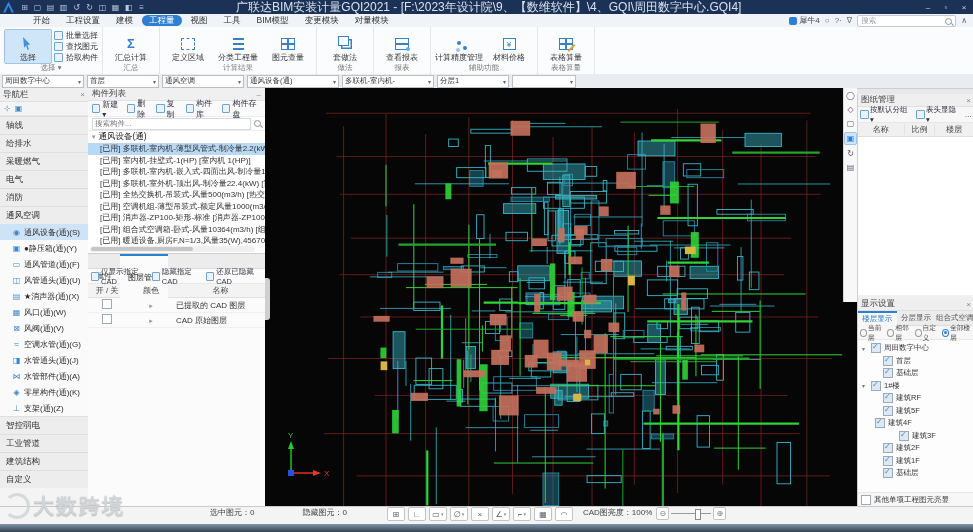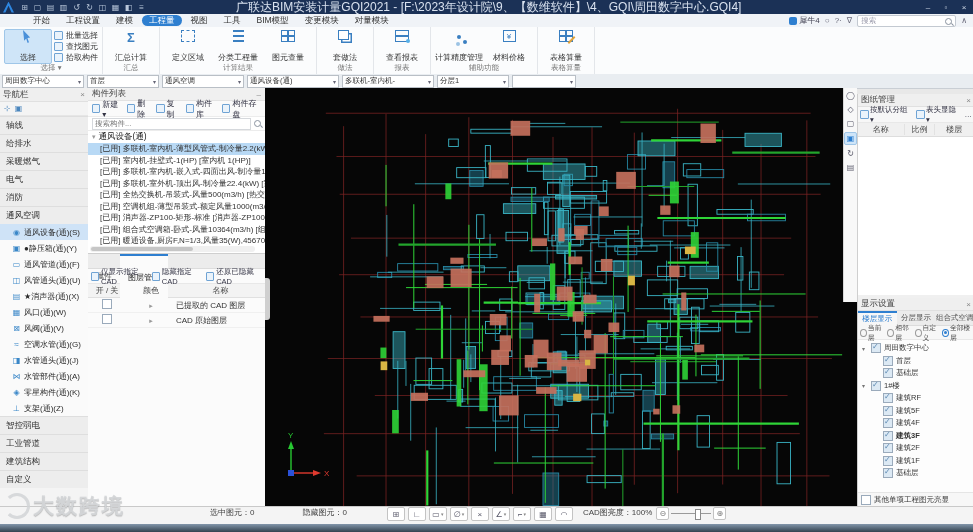--- a/index.html
+++ b/index.html
@@ -31,21 +31,21 @@
     font-size:7.5px;padding:0 10px 0 3px;position:relative;display:flex;align-items:center;color:#99a;}
   .mag{width:5px;height:5px;border:1px solid #8a93a0;border-radius:50%;position:relative;display:inline-block;}
   .mag::after{content:"";position:absolute;width:3px;height:1px;background:#8a93a0;
     transform:rotate(45deg);right:-3px;bottom:-1px;}
   #top-search .mag{position:absolute;right:3px;top:2px;}
   
   #ribbon{position:absolute;left:0;top:27px;width:973px;height:47px;background:#fbfcfd;
     border-bottom:1px solid #d5d9de;display:flex;}
   .rgroup{position:relative;border-right:1px solid #e3e6ea;padding:2px 4px 10px 4px;display:flex;}
   .rrow{display:flex;align-items:stretch;gap:2px;}
-  .rbig{width:46px;display:flex;flex-direction:column;align-items:center;justify-content:space-between;
+  .rbig{width:46px;display:flex;flex-direction:column;align-items:center;justify-content:flex-end;
     gap:2px;border:1px solid transparent;border-radius:2px;}
   .rbig.sel{background:#cfe5f8;border-color:#9fc6e8;}
   .rbig .rlbl{font-size:8px;color:#333;white-space:nowrap;}
   .rcol{display:flex;flex-direction:column;justify-content:center;gap:1px;}
   .rsmall{display:flex;align-items:center;gap:3px;font-size:8px;color:#333;height:10px;}
   .rsmall .dot{width:7px;height:7px;border:1px solid #6fa3d4;border-radius:1px;background:#eaf3fb;}
   .rglabel{position:absolute;left:0;right:0;bottom:1px;text-align:center;font-size:7.5px;color:#777;}
   
   .ic{width:16px;height:14px;display:flex;align-items:center;justify-content:center;color:#3a7fc1;}
   .ic-cursor{width:10px;height:13px;background:#4a90d9;
@@ -973,26 +973,26 @@
       <div class="trow" style="padding-left: 16px;">
         <span class="caret"></span>
         <span class="cb on"></span>
         <span>建筑RF</span>
       </div>
       <div class="trow" style="padding-left: 16px;">
         <span class="caret"></span>
         <span class="cb on"></span>
         <span>建筑5F</span>
       </div>
-      <div class="trow" style="padding-left: 8px; margin-left: 8px;">
+      <div class="trow" style="padding-left: 8px;">
         <span class="caret"></span>
         <span class="cb on"></span>
         <span>建筑4F</span>
       </div>
-      <div class="trow" style="padding-left: 16px; font-weight: bold;">
+      <div class="trow" style="padding-left: 32px;">
         <span class="caret"></span>
         <span class="cb on"></span>
         <span>建筑3F</span>
       </div>
       <div class="trow" style="padding-left: 16px;">
         <span class="caret"></span>
         <span class="cb on"></span>
         <span>建筑2F</span>
       </div>
       <div class="trow" style="padding-left: 16px;">

